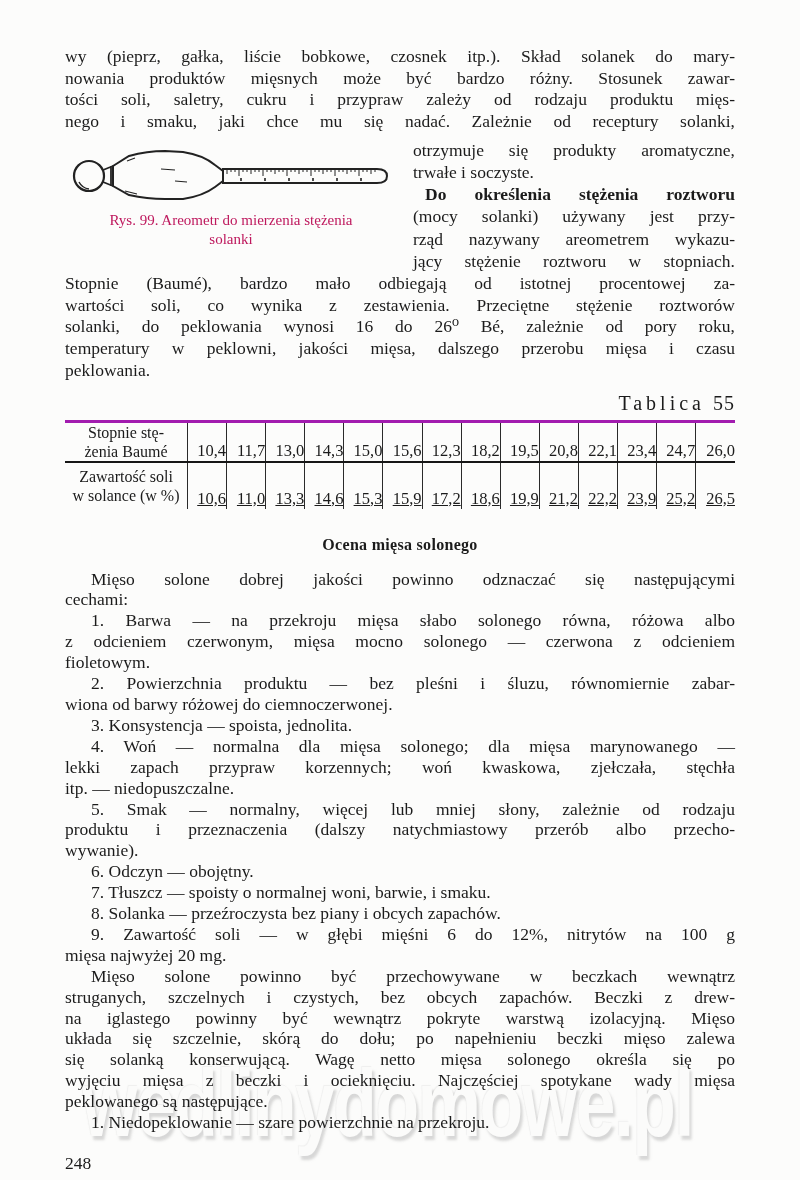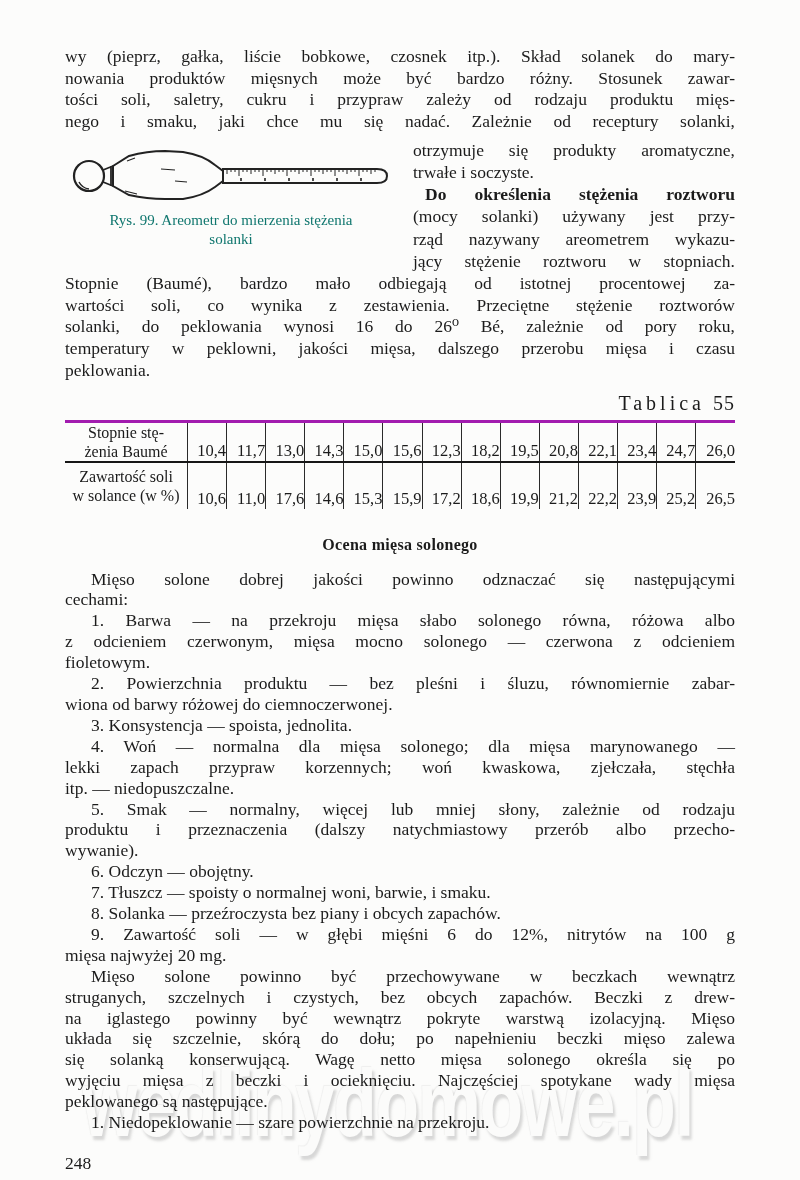--- a/index.html
+++ b/index.html
@@ -17,39 +17,39 @@
   .force-just .tl-last{text-align-last:justify;}
   .indent .tl:first-child{text-indent:26px;}
 
   .body-text{font-size:17.5px;line-height:21.7px;}
   .sect{font-size:17.5px;line-height:20.9px;}
 
   
   .fig-row{display:flex;margin-top:6px;}
   .fig-col{width:332px;flex:none;}
   .fig-art{width:330px;height:62px;}
-  .fig-cap{font-size:15px;line-height:19px;text-align:center;margin-top:6px;color:#0f766e;}
+  .fig-cap{font-size:15px;line-height:19px;text-align:center;margin-top:6px;color:#be185d;}
   .beside-col{flex:1;margin-left:16px;font-size:17.5px;line-height:22.2px;}
   .bold-line{font-weight:bold;}
   .bold-line .tl:first-child{text-indent:12px;}
 
   
   .tablica-label{margin-top:10px;text-align:right;font-size:20px;}
   .tablica-label .word{letter-spacing:4px;}
   .tablica-label .num{margin-left:8px;letter-spacing:1px;}
   table.baume{width:100%;border-collapse:collapse;margin-top:5px;
     border-top:3px solid #a21caf;table-layout:fixed;}
   table.baume td{padding:0;}
   td.lbl{width:122px;font-size:16px;line-height:19px;padding:8px 4px 8px 2px;vertical-align:middle;}
   tr.r1 td{border-bottom:2.5px solid #161616;}
   tr.r1 td.lbl{text-align:center;}
   tr.r2 td.lbl{text-align:center;}
   td.val{border-left:1.4px solid #2a2a2a;text-align:right;vertical-align:bottom;
     font-size:16.5px;padding:30px 0 9px 0;}
-  tr.r2 td.val{padding-top:26px;}
+  tr.r2 td.val{padding-top:26px;text-decoration:underline;}
 
   .section-heading{font-weight:bold;text-align:center;font-size:16px;
     margin-top:27px;margin-bottom:15px;letter-spacing:.3px;}
 
   .footer{margin-top:20px;font-size:17.5px;}
   .pageno{display:inline-block;}
 
   .watermark{
     position:absolute;left:82px;top:1050px;z-index:0;
     font-family:"Liberation Sans","DejaVu Sans",sans-serif;
@@ -150,21 +150,21 @@
           <td class="val">24,7</td>
           <td class="val">26,0</td>
         </tr>
     <tr class="r2">
       <td class="lbl">
         <div>Zawartość soli</div>
         <div>w solance (w %)</div>
       </td>
     <td class="val">10,6</td>
           <td class="val">11,0</td>
-          <td class="val">17,6</td>
+          <td class="val">13,3</td>
           <td class="val">14,6</td>
           <td class="val">15,3</td>
           <td class="val">15,9</td>
           <td class="val">17,2</td>
           <td class="val">18,6</td>
           <td class="val">19,9</td>
           <td class="val">21,2</td>
           <td class="val">22,2</td>
           <td class="val">23,9</td>
           <td class="val">25,2</td>

